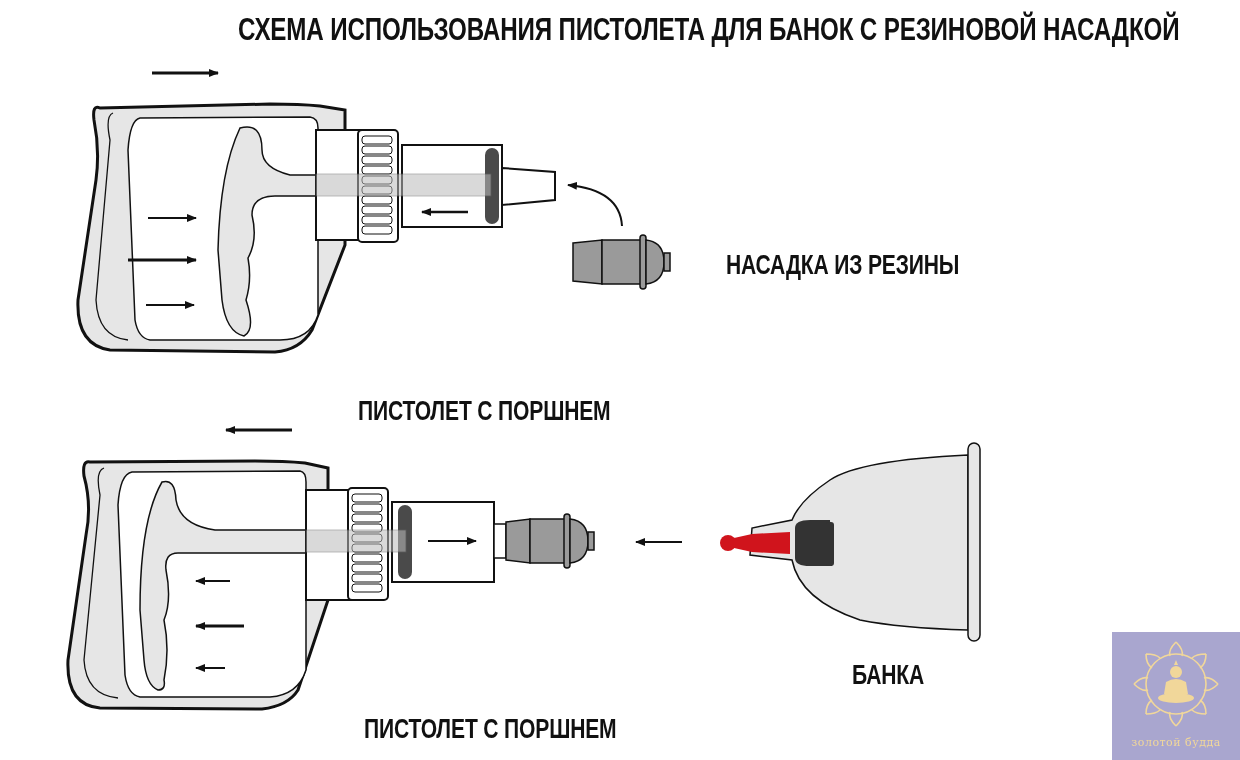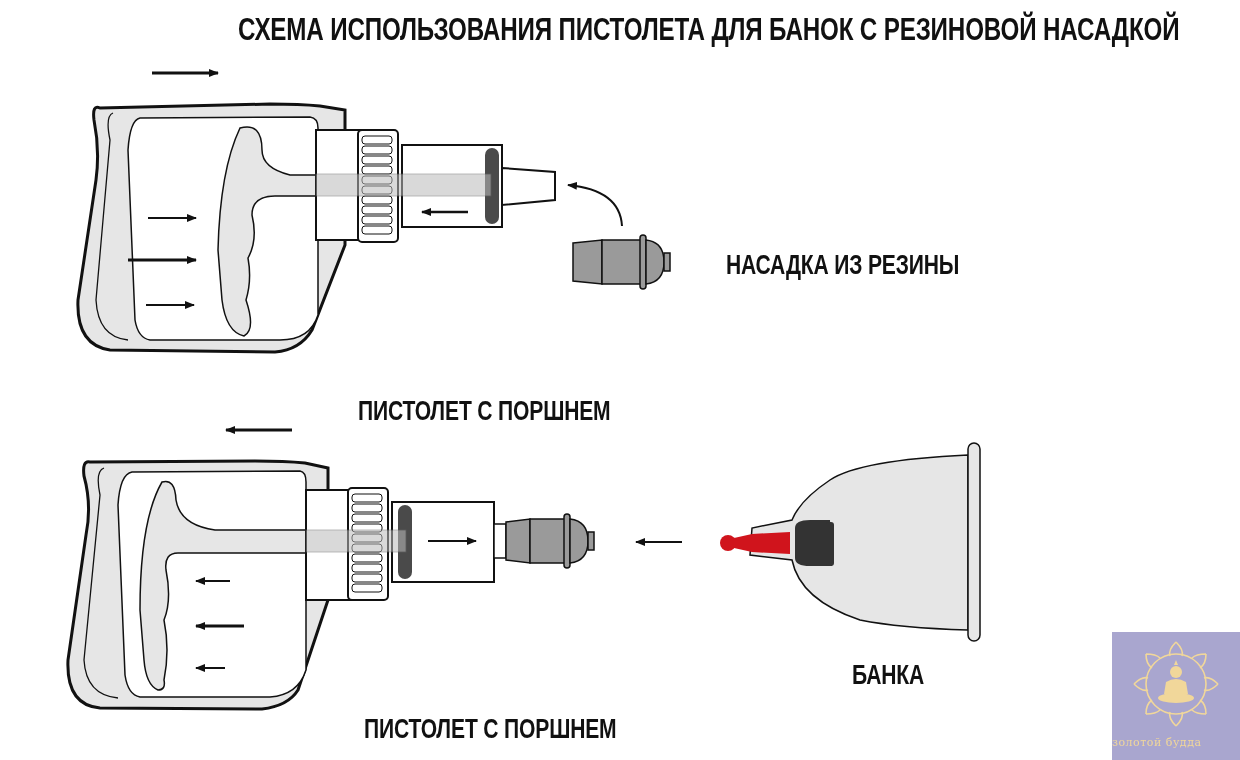--- a/index.html
+++ b/index.html
@@ -5,21 +5,21 @@
   html,body{margin:0;padding:0;background:#ffffff;}
   body{width:1240px;height:760px;position:relative;overflow:hidden;font-family:"Liberation Sans",sans-serif;}
   .label{position:absolute;font-family:"Liberation Sans",sans-serif;font-weight:bold;color:#111;white-space:nowrap;transform:scaleX(0.78);transform-origin:left top;letter-spacing:-0.2px;}
   #title{left:238px;top:12px;font-size:31px;}
   #lbl-nozzle{left:726px;top:250px;font-size:27px;}
   #lbl-gun1{left:358px;top:396px;font-size:27px;}
   #lbl-gun2{left:364px;top:714px;font-size:27px;}
   #lbl-cup{left:852px;top:660px;font-size:27px;}
   svg.scene{position:absolute;left:0;top:0;}
   .logo{position:absolute;left:1112px;top:632px;width:128px;height:128px;background:#a9a6cf;}
-  .logo-text{position:absolute;left:0;width:128px;top:104px;font-family:"DejaVu Serif",serif;font-size:11px;color:#f1d79a;letter-spacing:0.5px;}
+  .logo-text{position:absolute;left:0;width:128px;top:104px;text-align:center;font-family:"DejaVu Serif",serif;font-size:11px;color:#f1d79a;letter-spacing:0.5px;}
 </style>
 </head>
 <body>
 
 <div id="title" class="label">СХЕМА ИСПОЛЬЗОВАНИЯ ПИСТОЛЕТА ДЛЯ БАНОК С РЕЗИНОВОЙ НАСАДКОЙ</div>
 
 <svg class="scene" width="1240" height="760" viewBox="0 0 1240 760">
   <defs>
     <marker id="ah" markerWidth="10" markerHeight="8" refX="9" refY="4" orient="auto" markerUnits="userSpaceOnUse">
       <path d="M0,0 L10,4 L0,8 Z" fill="#111"></path>

